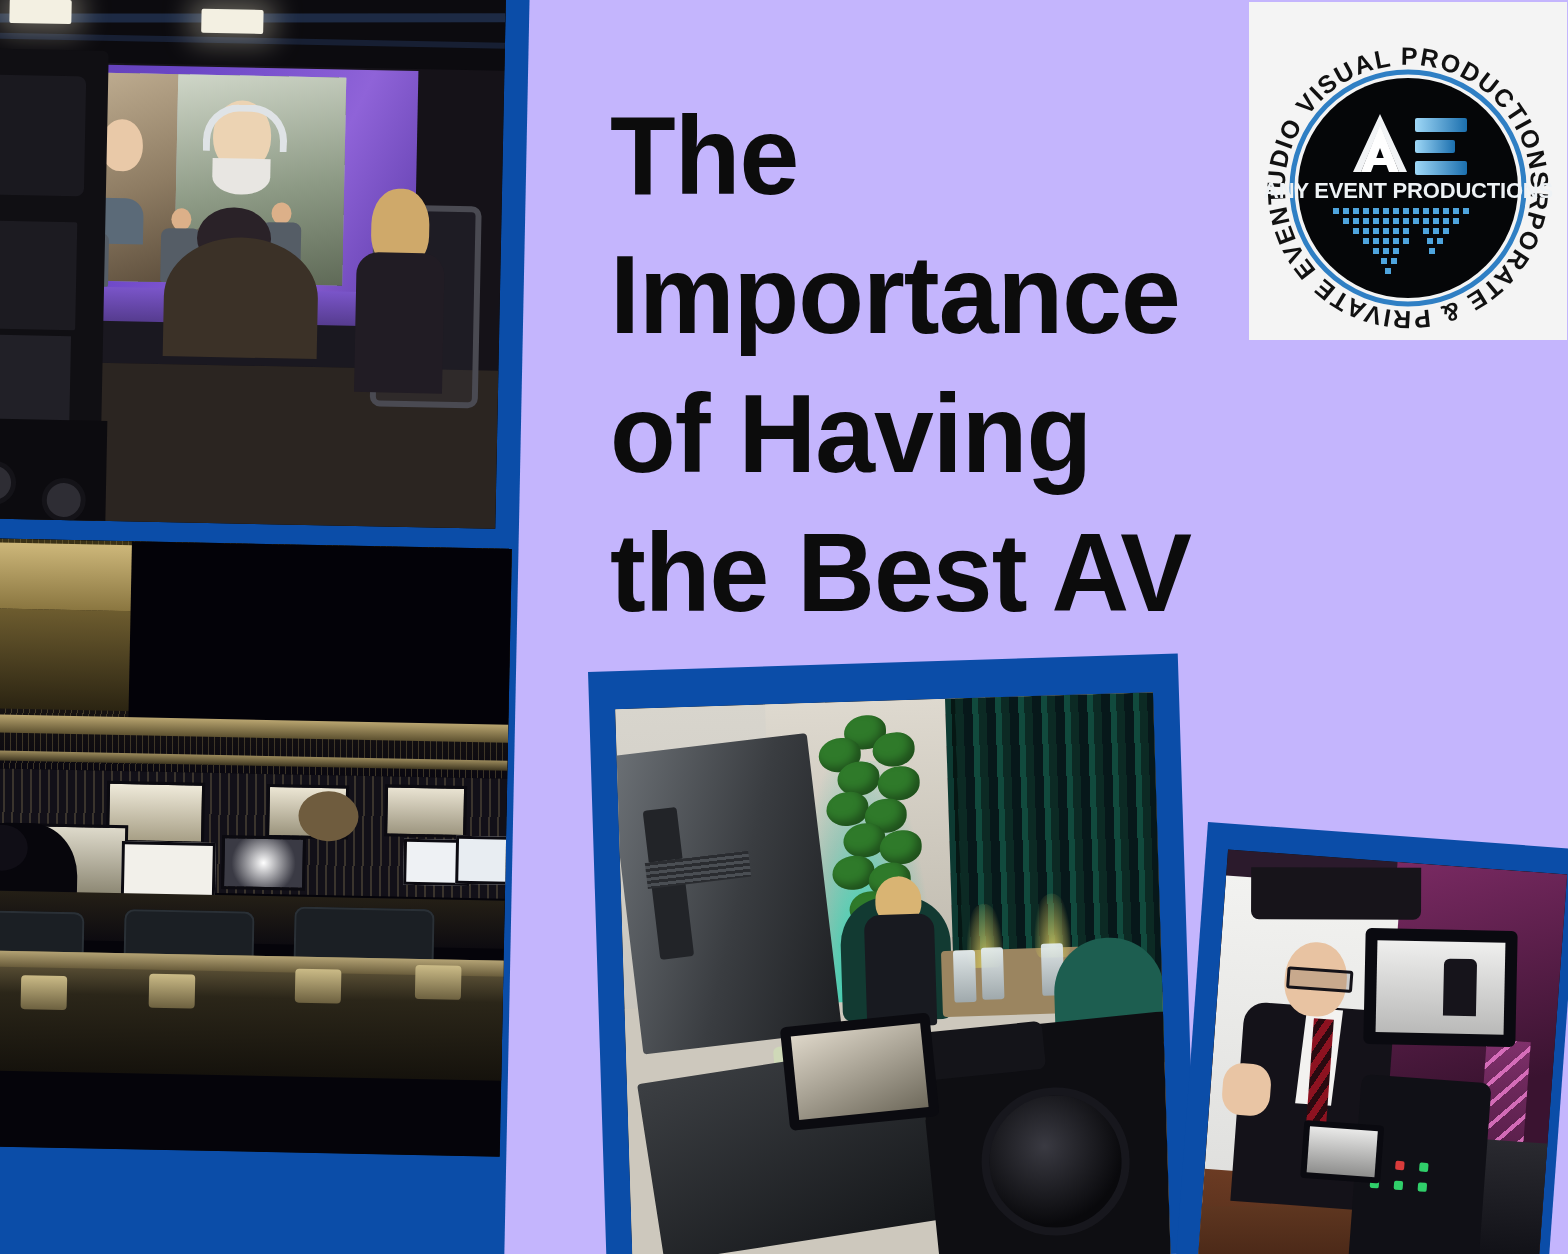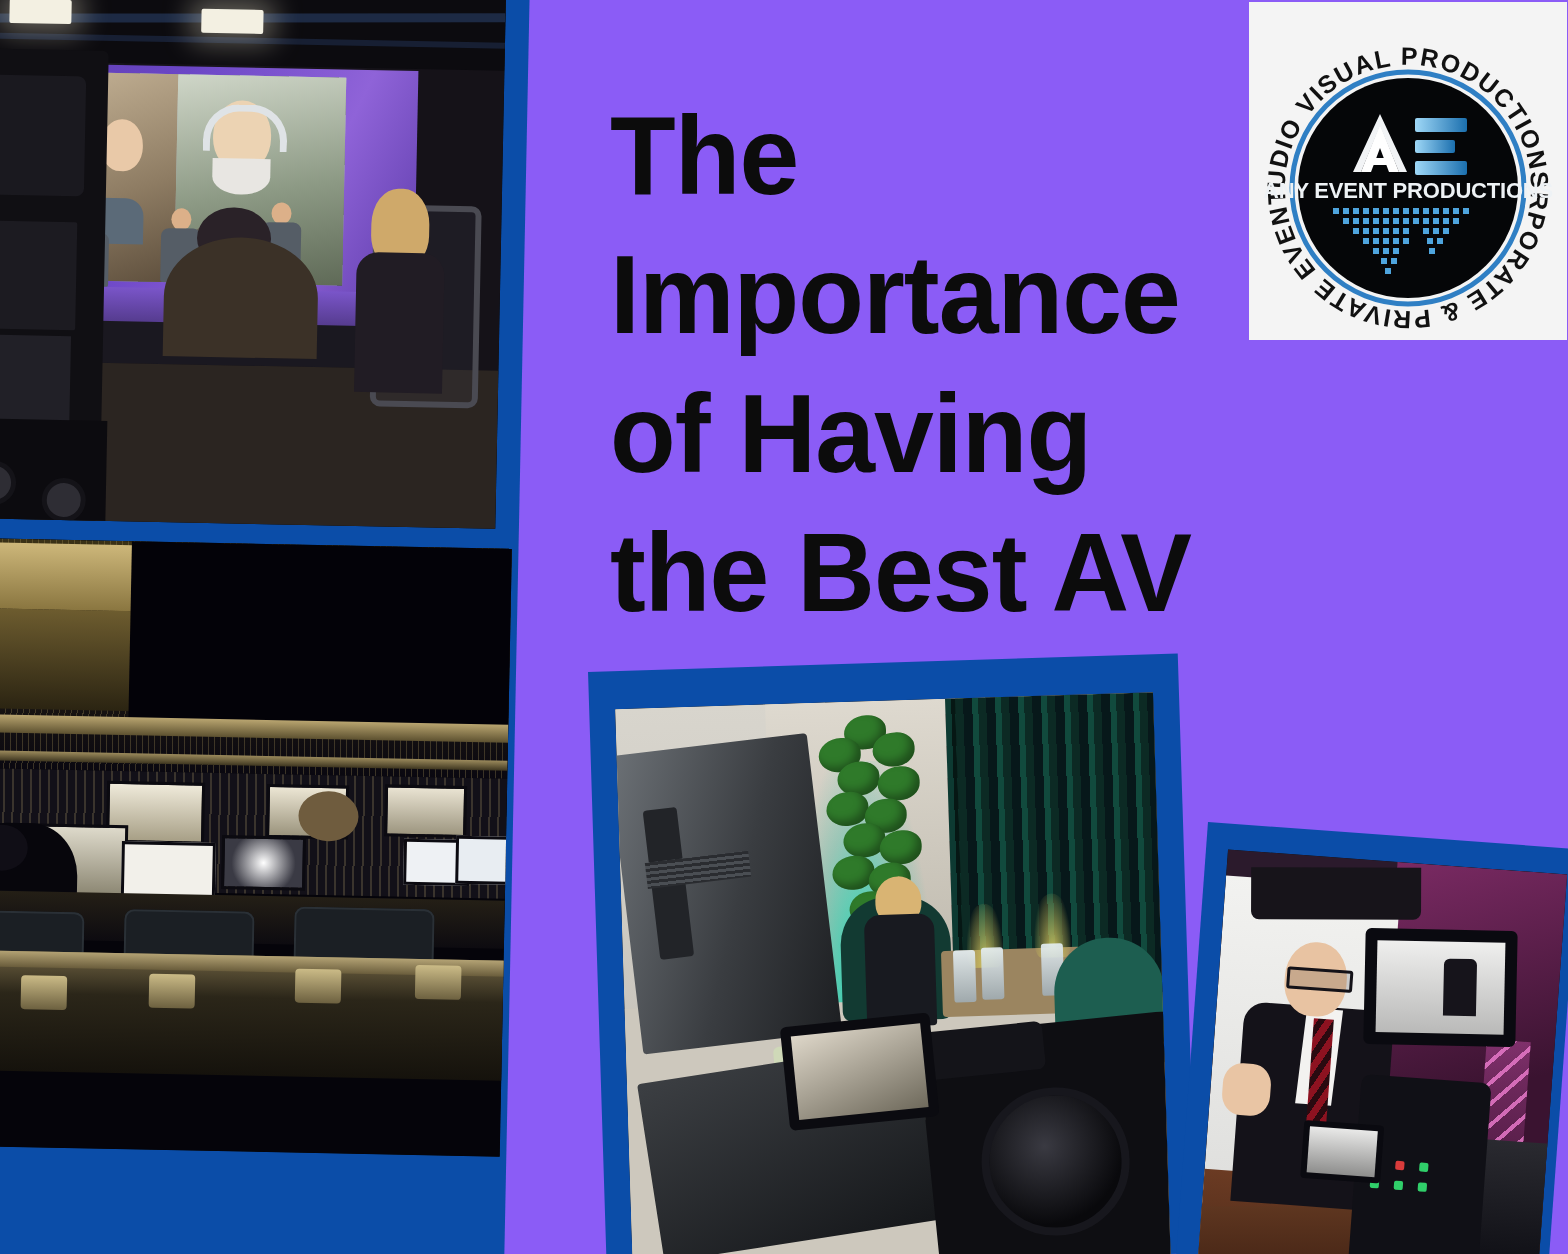--- a/index.html
+++ b/index.html
@@ -3,21 +3,21 @@
 <meta charset="utf-8">
 <style>
   html,body{margin:0;padding:0;}
   body{
     width:1568px;height:1254px;
     background:#ffffff;
     font-family:"Liberation Sans", sans-serif;
     overflow:hidden;
     position:relative;
   }
-  .stage{position:absolute;inset:0;overflow:hidden;background:#8b5cf6;}
+  .stage{position:absolute;inset:0;overflow:hidden;background:#c4b5fd;}
 
   
   .left-slab{
     position:absolute;
     left:-40px; top:-30px;
     width:570px; height:1330px;
     background:var(--blue);
     transform:rotate(1.15deg);
     transform-origin:top left;
   }

